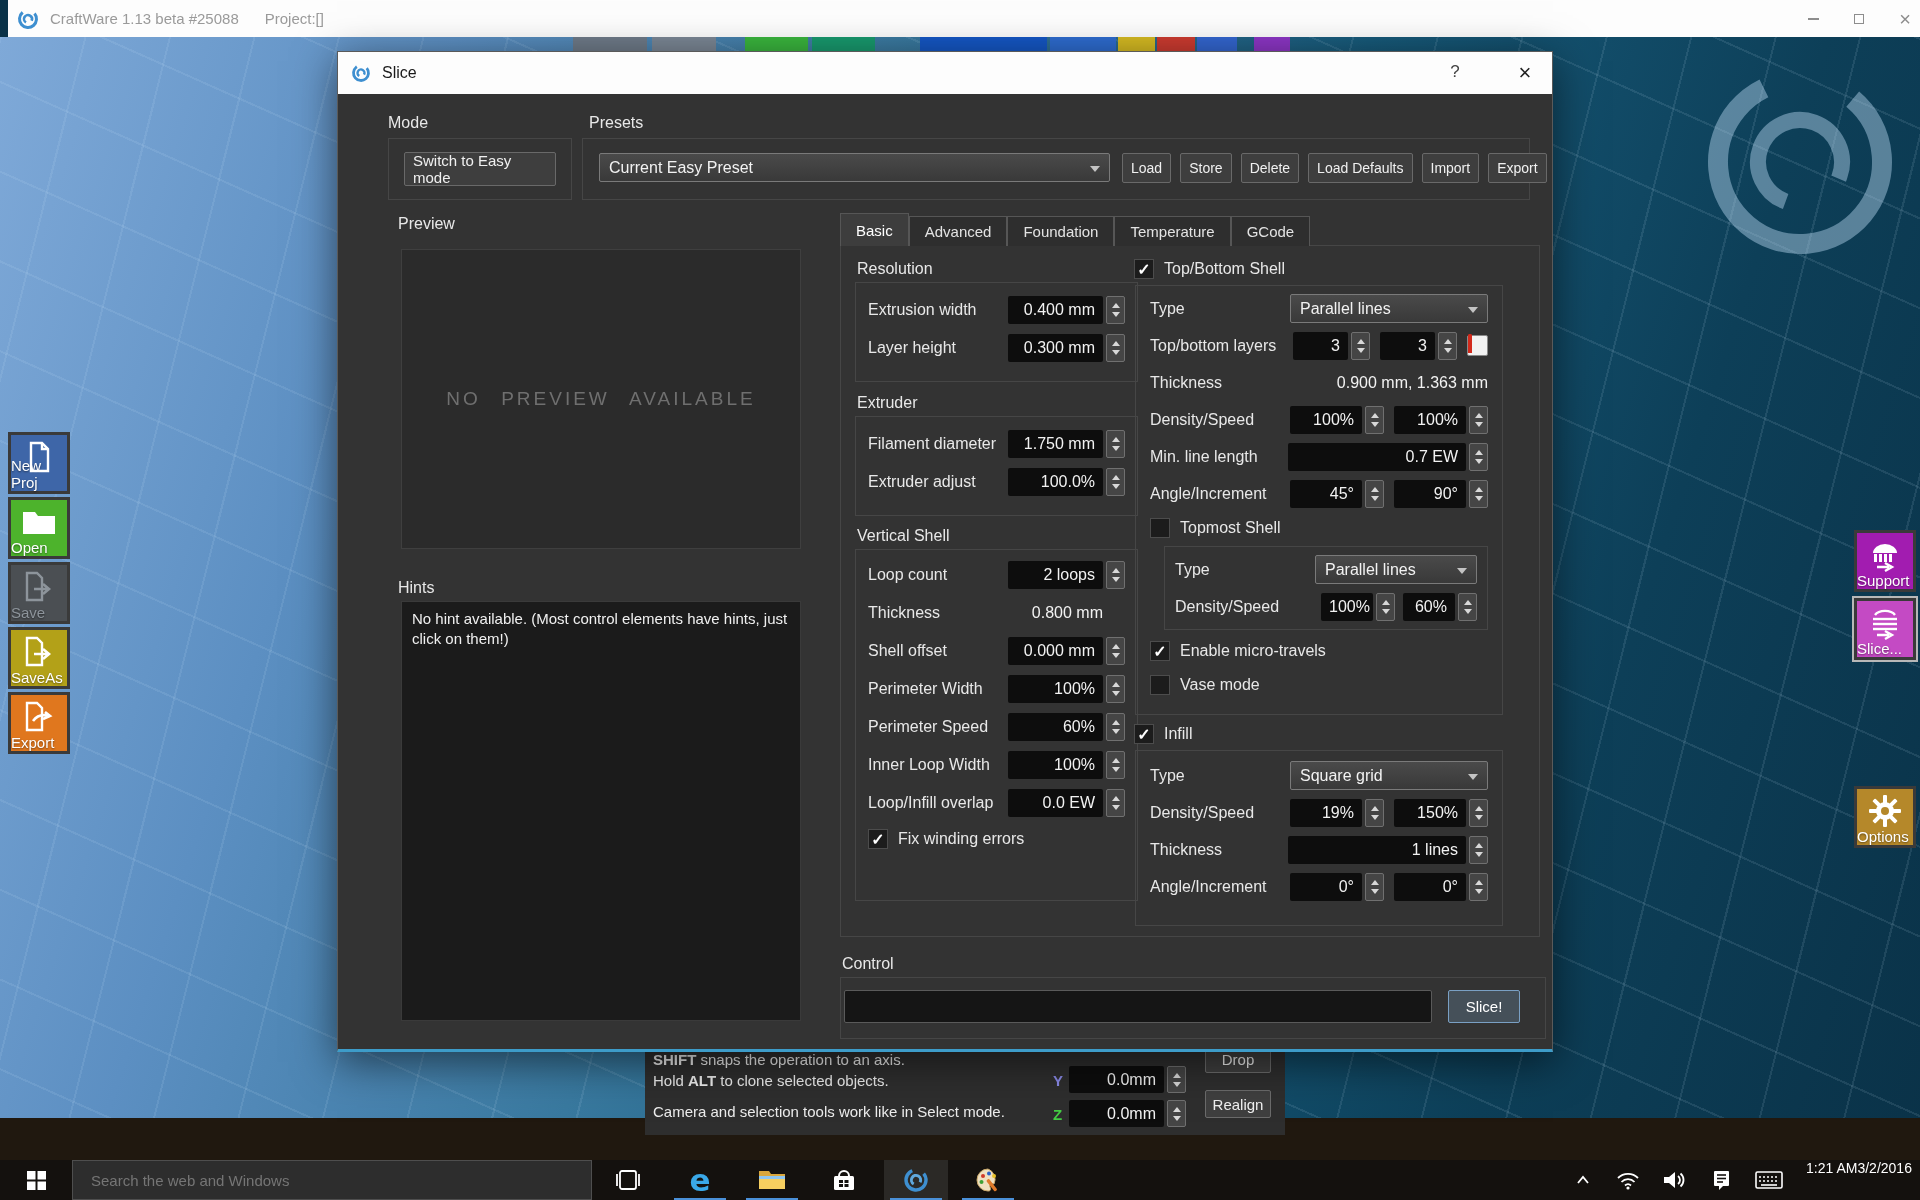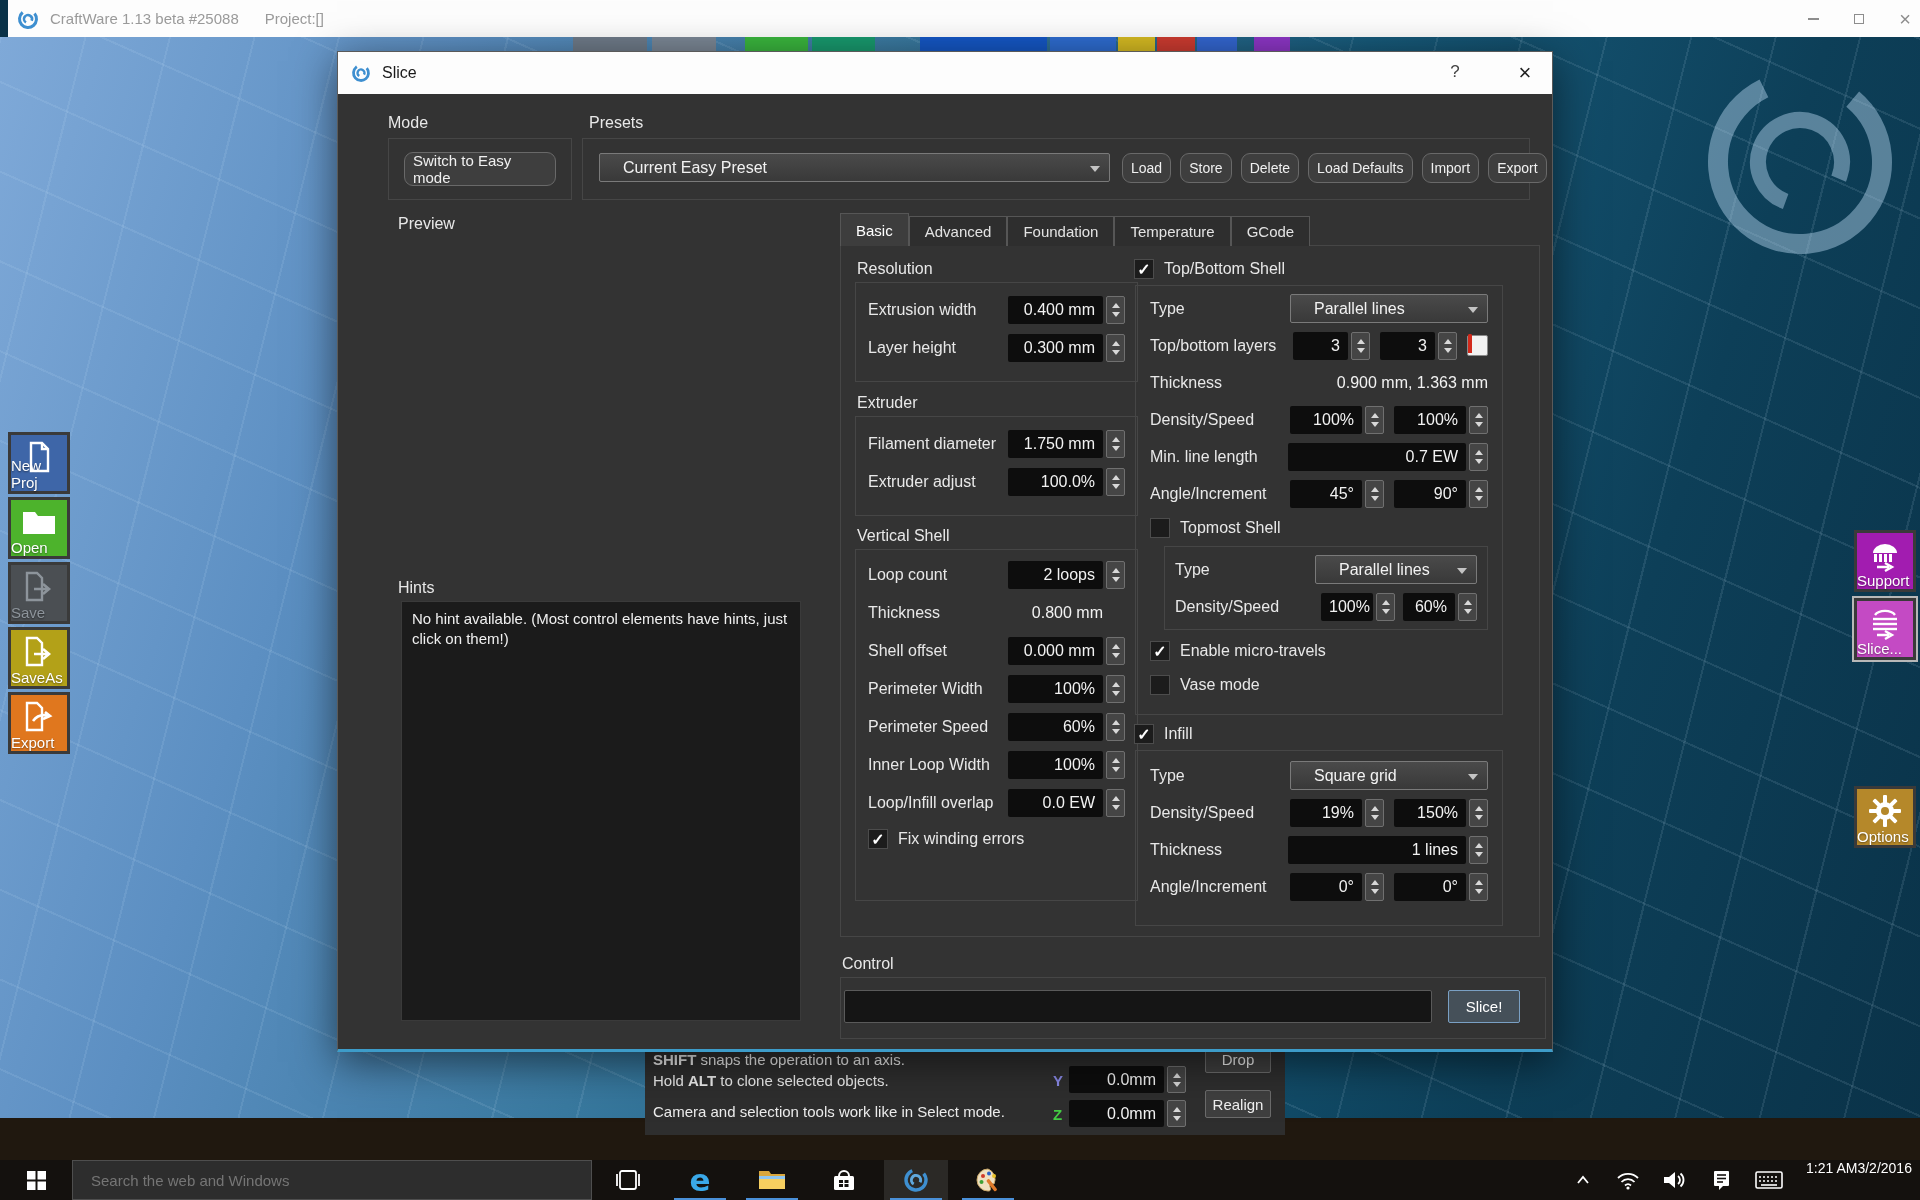--- a/index.html
+++ b/index.html
@@ -41,25 +41,25 @@
   .axis-label { position:absolute; font-size:15px; font-weight:bold; }
   .axis-spin { position:absolute; display:flex; align-items:center; }
   .panel-btn { position:absolute; background:#3f3f3f; border:1px solid #6b6b6b; border-radius:2px; color:#efefef; font-size:15px; display:flex; align-items:center; justify-content:center; }
 
   
   .sval { background:#0d0d0d; color:#f2f2f2; font-size:16px; height:28px; line-height:28px; text-align:right; padding:0 8px; border-radius:2px; }
   .sbtn { width:19px; height:28px; margin-left:3px; background:#454545; border:1px solid #707070; border-radius:2px; display:flex; flex-direction:column; align-items:center; justify-content:center; gap:4px; }
   .tri-up { width:0; height:0; border-left:4px solid transparent; border-right:4px solid transparent; border-bottom:5px solid #d8d8d8; }
   .tri-dn { width:0; height:0; border-left:4px solid transparent; border-right:4px solid transparent; border-top:5px solid #d8d8d8; }
   .spin { display:flex; align-items:center; }
-  .combo { position:relative; height:29px; background:linear-gradient(#4a4a4a,#393939); border:1px solid #7a7a7a; border-radius:2px; color:#f2f2f2; font-size:16px; display:flex; align-items:center; padding:0 26px 0 23px; }
+  .combo { position:relative; height:29px; background:linear-gradient(#4a4a4a,#393939); border:1px solid #7a7a7a; border-radius:2px; color:#f2f2f2; font-size:16px; display:flex; align-items:center; padding:0 26px 0 9px; }
   .combo:after { content:""; position:absolute; right:9px; top:12px; border-left:5px solid transparent; border-right:5px solid transparent; border-top:6px solid #c3c3c3; }
   .cb { width:20px; height:20px; background:#1c1c1c; border:1px solid #4c4c4c; color:#fff; font-size:16px; font-weight:bold; display:flex; align-items:center; justify-content:center; flex:none; }
   .cb.on::before { content:"\2713"; }
-  .dbtn { background:#3e3e3e; border:1px solid #696969; border-radius:9px; color:#f0f0f0; font-size:14px; display:flex; align-items:center; justify-content:center; padding:0 8px; }
+  .dbtn { background:#3e3e3e; border:1px solid #696969; border-radius:2px; color:#f0f0f0; font-size:14px; display:flex; align-items:center; justify-content:center; padding:0 8px; }
   .gframe { position:absolute; border:1px solid #464646; }
   .glabel { position:absolute; color:#e8e8e8; font-size:16px; }
 
   
   .dialog { position:absolute; left:337px; top:51px; width:1216px; height:1001px; z-index:50;
             background:#333333; border:1px solid #5a5a5a; border-bottom:3px solid #3d9cc9; box-shadow:0 10px 40px rgba(0,0,0,.55); }
   .dlg-titlebar { position:absolute; left:0; top:0; width:100%; height:42px; background:#fdfdfd; display:flex; align-items:center; }
   .dlg-title { color:#1a1a1a; font-size:16px; margin-left:10px; }
   .dlg-help { position:absolute; left:1105px; top:10px; width:24px; height:24px; color:#444; font-size:17px; text-align:center; }
   .dlg-close { position:absolute; left:1172px; top:7px; width:30px; height:28px; color:#222; font-size:22px; text-align:center; line-height:28px; }
@@ -275,20 +275,23 @@
     <div class="abs" style="left:784px;top:101px;height:30px;display:flex;gap:9px">
       <div class="dbtn">Load</div>
       <div class="dbtn">Store</div>
       <div class="dbtn">Delete</div>
       <div class="dbtn">Load Defaults</div>
       <div class="dbtn">Import</div>
       <div class="dbtn">Export</div>
     </div>
 
     <span class="glabel" style="left:60px;top:163px">Preview</span>
+    <div class="preview-box">
+      <span class="preview-empty">NO PREVIEW AVAILABLE</span>
+    </div>
 
     <span class="glabel" style="left:60px;top:527px">Hints</span>
     <div class="hints-box">
       <span>No hint available. (Most control elements have hints, just click on them!)</span>
     </div>
 
     <div class="tabs">
       <div class="tab active">Basic</div>
       <div class="tab">Advanced</div>
       <div class="tab">Foundation</div>

